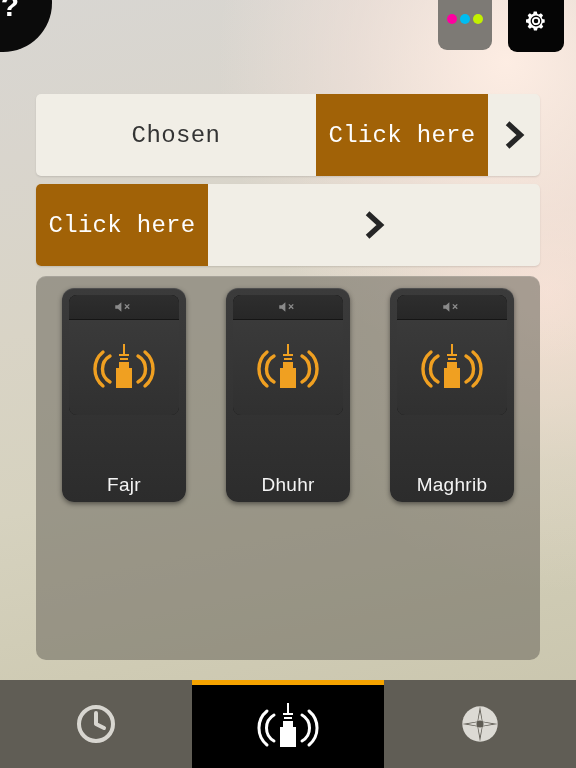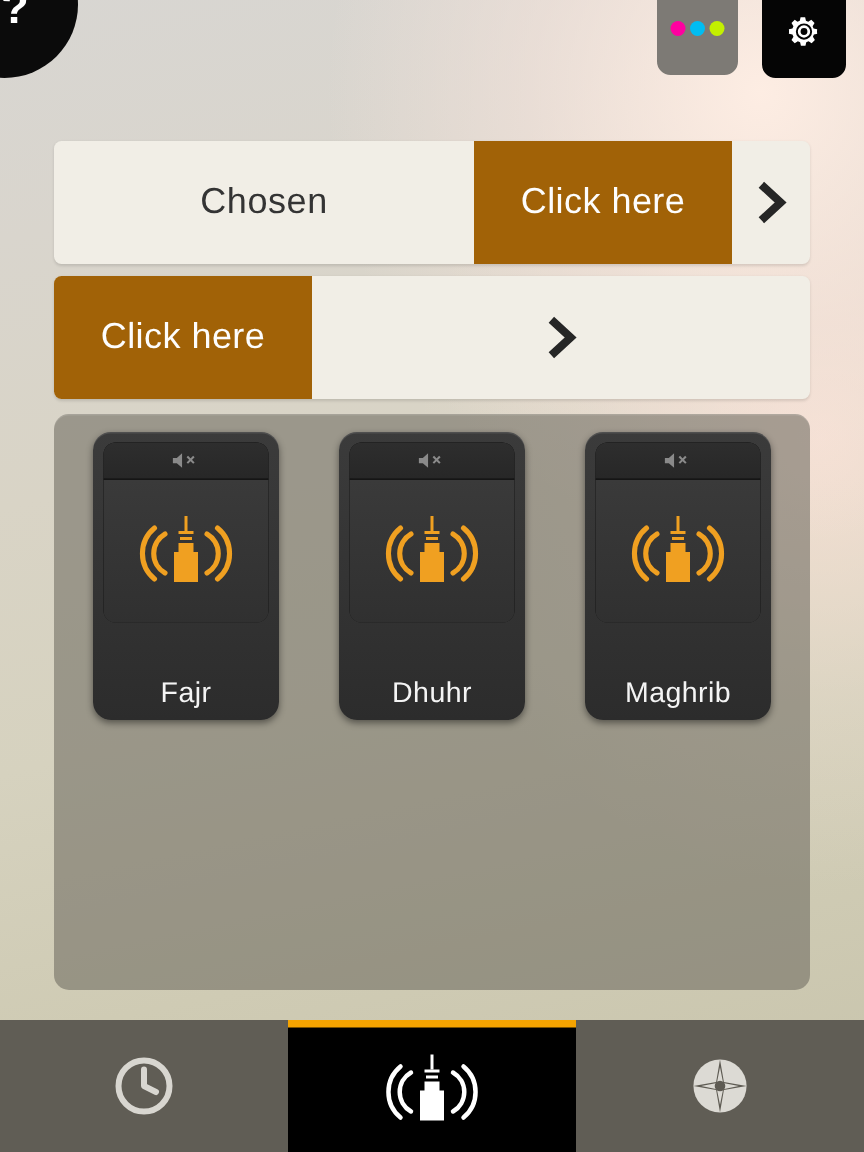--- a/index.html
+++ b/index.html
@@ -82,20 +82,21 @@
     cursor: pointer;
   }
   .gear-btn svg { display:block; }
 
   
   .rows {
     position: absolute;
     left: 36px;
     top: 94px;
     width: 504px;
+    font-family: Liberation Mono, monospace;
   }
   .opt-row {
     position: relative;
     height: 82px;
     background: #f1eee6;
     border-radius: 5px;
     margin-bottom: 8px;
     display: flex;
     align-items: stretch;
     box-shadow: 0 1px 2px rgba(0,0,0,0.12);
@@ -151,21 +152,21 @@
     grid-template-columns: repeat(3, 1fr);
     grid-template-rows: repeat(2, 1fr);
     padding: 12px 10px;
     box-sizing: border-box;
     gap: 4px 8px;
   }
 
   .tile {
     position: relative;
     width: 124px;
-    height: 192px;
+    height: 214px;
     margin: 0 auto;
     border-radius: 12px;
     background: linear-gradient(180deg, #3b3b3b 0%, #343434 50%, #2c2c2c 100%);
     box-shadow: 0 2px 5px rgba(0,0,0,0.45), inset 0 1px 0 rgba(255,255,255,0.10);
     cursor: pointer;
     box-sizing: border-box;
     padding: 7px 7px 0 7px;
   }
 
   .tile-screen {

